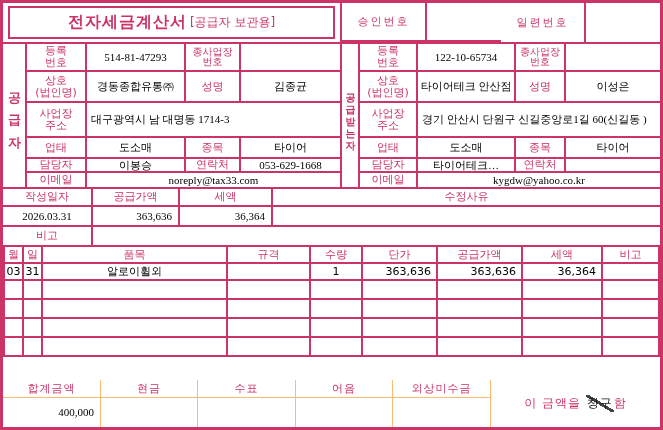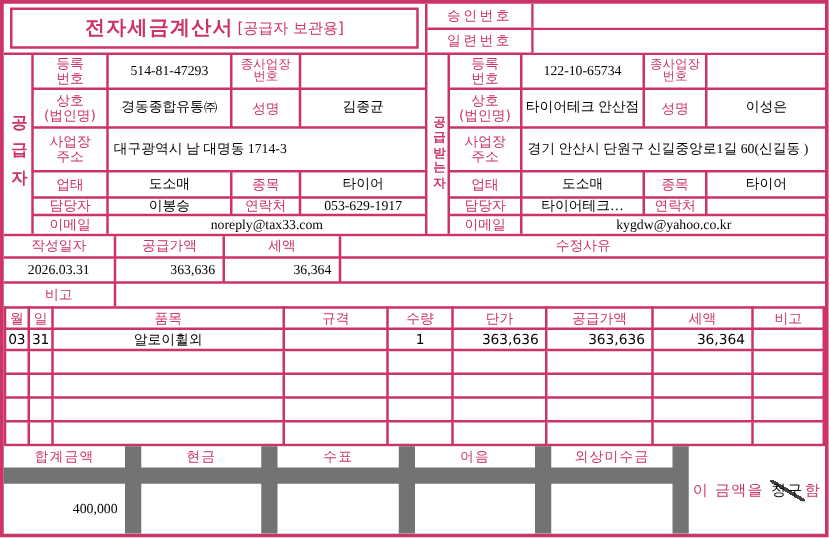--- a/index.html
+++ b/index.html
@@ -12,21 +12,21 @@
   .val { color:#000; display:flex; align-items:center; justify-content:center; text-align:center; background:#fff; line-height:1.15;font-family:Liberation Serif, serif; }
   .val.left  { justify-content:flex-start; text-align:left; padding-left:4px; }
   .val.right { justify-content:flex-end; text-align:right; padding-right:6px; }
 
   
   .sec-a { height:41px; border-bottom:2px solid #cc3366; display:flex; flex:none; }
   .a-left { width:339px; border-right:2px solid #cc3366; padding:3px 5px; }
   .title-box { height:100%; border:2px solid #cc3366; display:flex; align-items:center; justify-content:center; gap:3px; }
   .title { color:#cc3366; font-weight:bold; font-size:16px; letter-spacing:1px; }
   .title-suffix { color:#cc3366; font-size:12px; }
-  .a-right { flex:1; display:flex; flex-direction:column; }
+  .a-right { flex:1; display:flex; flex-direction:row; }
   .a-row { flex:1; display:flex; }
   .a-row.first { border-bottom:2px solid #cc3366; }
   .a-lbl { width:85px; border-right:2px solid #cc3366; color:#cc3366; display:flex; align-items:center; justify-content:center; letter-spacing:2px; }
   .a-val { flex:1; }
 
   
   .sec-b { height:145px; border-bottom:2px solid #cc3366; display:flex; flex:none; }
   .half { display:grid; gap:2px; background:#cc3366; grid-template-rows:26px 29px 33px 19px 12px 1fr; }
   .half.left  { width:339px; border-right:2px solid #cc3366; grid-template-columns:22px 58px 97px 53px 1fr; }
   .half.right { flex:1; grid-template-columns:16px 56px 96px 48px 1fr; }
@@ -44,22 +44,22 @@
 
   
   table.items { width:100%; border-collapse:collapse; table-layout:fixed; flex:none; }
   table.items th, table.items td { border:2px solid #cc3366; overflow:hidden; }
   table.items th { color:#cc3366; font-weight:normal; height:17px; }
   table.items td { height:16px; text-align:center; }
   table.items tr.empty td { height:19px; }
   table.items td.right { text-align:right; padding-right:5px; }
 
   
-  .sec-e { flex:1; display:grid; gap:13px; background:#737373;
-           grid-template-columns:97px 96px 97px 96px 97px 1fr; grid-template-rows:17px 1fr; }
+  .sec-e { flex:1; display:grid; gap:1px; background:#fdba74;
+           grid-template-columns:97px 96px 97px 96px 97px 1fr; grid-template-rows:17px 1fr;margin-top:23px; }
   .sec-e .lbl { letter-spacing:1px; }
   .claim-cell { grid-column:6; grid-row:1/3; background:#fff; color:#cc3366; display:flex; align-items:center; justify-content:center; font-size:12px; letter-spacing:1px; }
   .struck { color:#111; padding:0 1px; background:linear-gradient(to top right, transparent 45%, #444 45%, #444 55%, transparent 55%); }
 </style>
 </head>
 <body>
 
 <div class="page">
 
   <div class="sec-a">
@@ -103,21 +103,21 @@
       <div class="val left span3">대구광역시 남 대명동 1714-3</div>
 
       <div class="lbl">업태</div>
       <div class="val">도소매</div>
       <div class="lbl">종목</div>
       <div class="val">타이어</div>
 
       <div class="lbl">담당자</div>
       <div class="val">이봉승</div>
       <div class="lbl">연락처</div>
-      <div class="val">053-629-1917</div>
+      <div class="val">053-629-1668</div>
 
       <div class="lbl">이메일</div>
       <div class="val span3">noreply@tax33.com</div>
     </div>
 
     <div class="half right">
       <div class="side-label">공급받는자</div>
       <div class="lbl">등록
 번호</div>
       <div class="val">122-10-65734</div>

